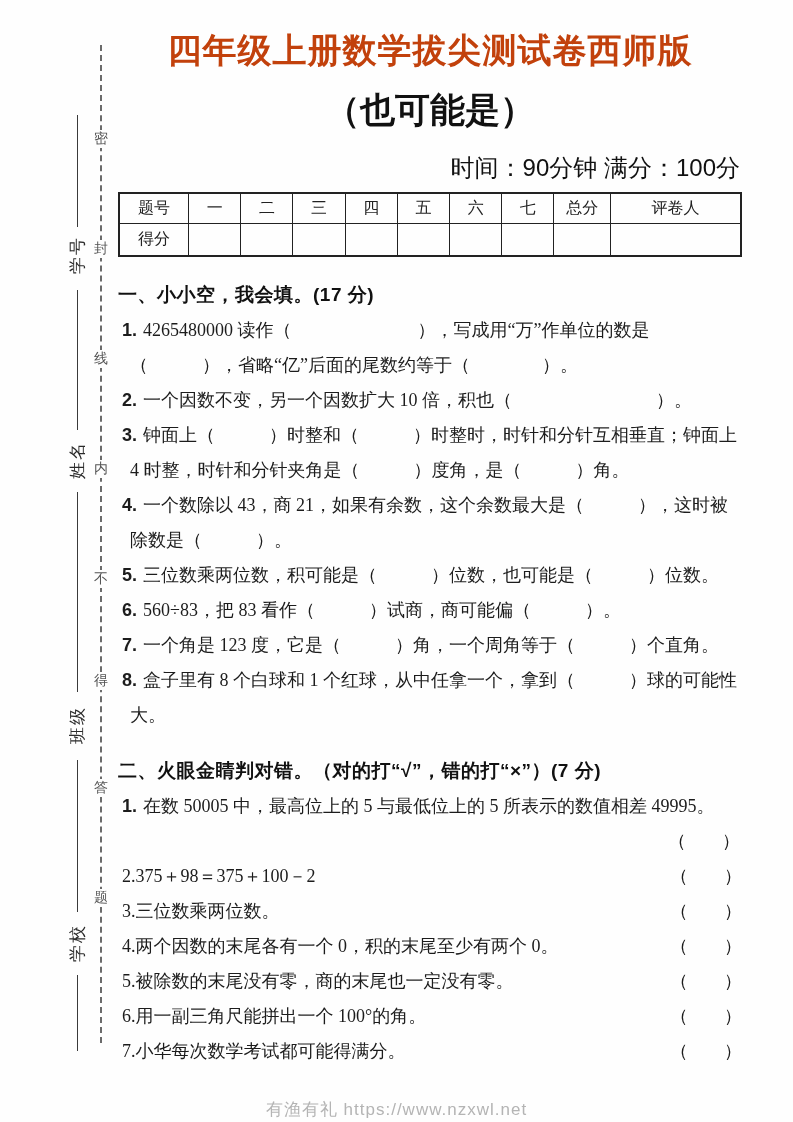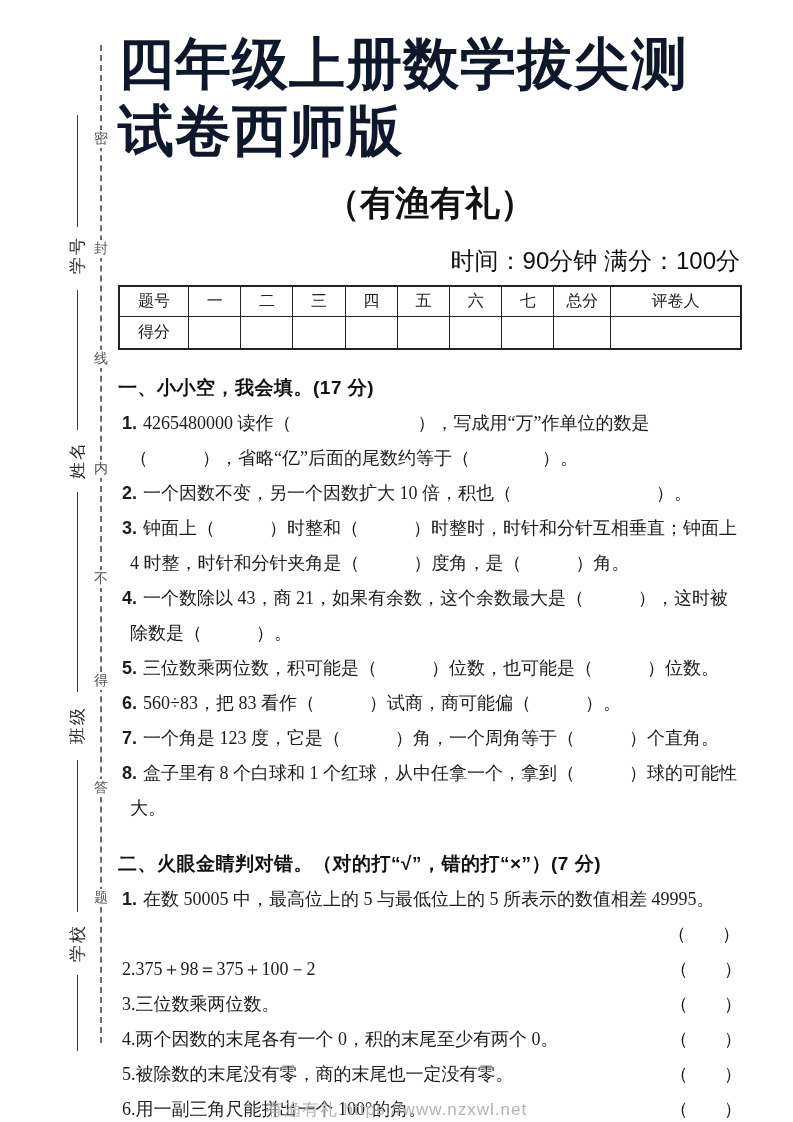--- a/index.html
+++ b/index.html
@@ -28,22 +28,22 @@
   .side-label {
     position:absolute; left:56px; width:44px; height:20px; text-align:center;
     transform:rotate(-90deg); font-size:17px; color:#2a2a2a; letter-spacing:2px;
     font-family:"Liberation Sans", sans-serif; line-height:20px;
   }
 
   
   .content { position:absolute; left:118px; top:30px; width:624px; }
 
   .paper-title {
-    margin:0; font-size:56px; line-height:1.2; text-align:left;
-    font-weight:700; color:#0f172a; letter-spacing:1px;
+    margin:0; font-size:34px; line-height:1.2; text-align:center;
+    font-weight:700; color:#c2410c; letter-spacing:1px;
     font-family:"Liberation Sans", sans-serif;
   }
   .paper-subtitle {
     margin:16px 0 0 0; font-size:35px; text-align:center; font-weight:700;
     color:#111; font-family:"Liberation Sans", sans-serif;
   }
   .meta-line {
     margin:18px 2px 8px 0; text-align:right; font-size:24px; color:#111;
     font-family:"Liberation Sans", sans-serif;
   }
@@ -101,21 +101,21 @@
 <div class="side-label" style="top:450px">姓名</div>
 <div class="field-line" style="top:492px;height:200px"></div>
 <div class="side-label" style="top:715px">班级</div>
 <div class="field-line" style="top:760px;height:152px"></div>
 <div class="side-label" style="top:933px">学校</div>
 <div class="field-line" style="top:975px;height:76px"></div>
 
 <div class="content">
 
   <h1 class="paper-title">四年级上册数学拔尖测试卷西师版</h1>
-  <h2 class="paper-subtitle">（有渔有礼）</h2>
+  <h2 class="paper-subtitle">（也可能是）</h2>
   <div class="meta-line">时间：90分钟  满分：100分</div>
 
   <table class="score-table">
     <colgroup>
       <col class="c-label">
         <col class="c-num">
         <col class="c-num">
         <col class="c-num">
         <col class="c-num">
       <col class="c-num">

